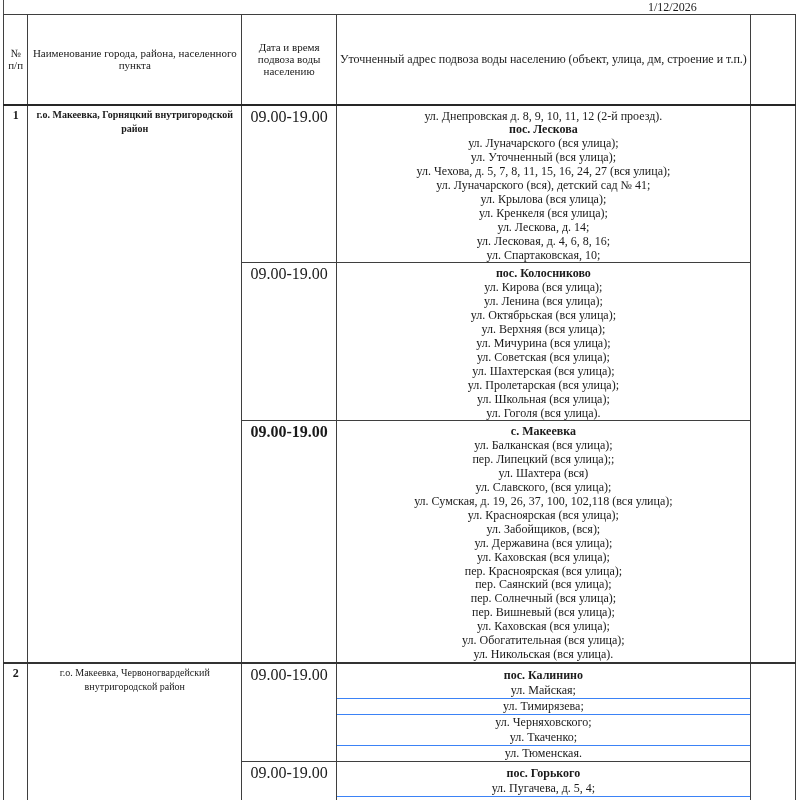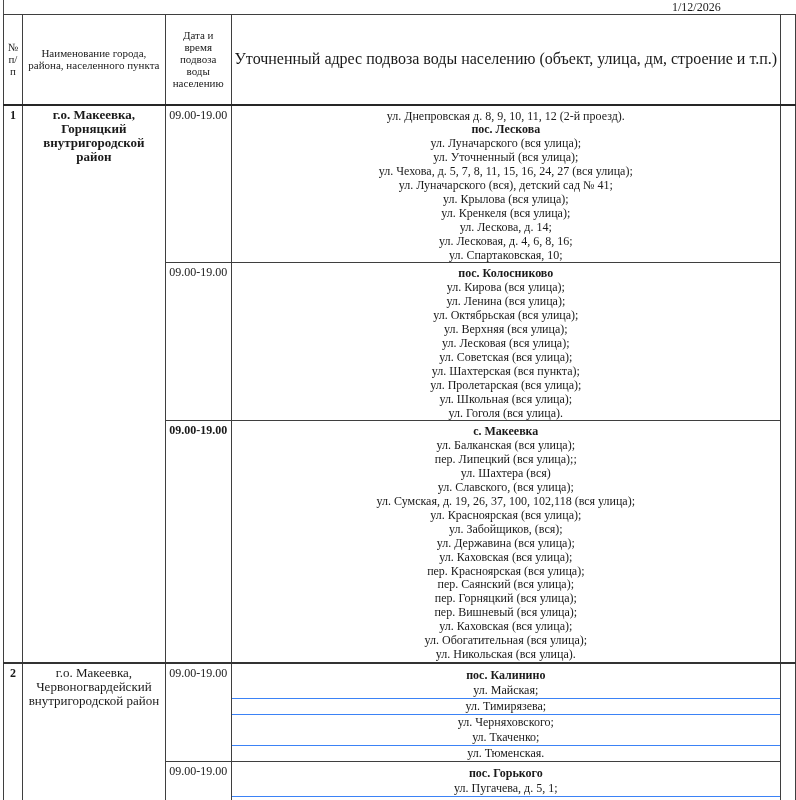--- a/index.html
+++ b/index.html
@@ -2,21 +2,21 @@
 <html><head>
 <meta charset="utf-8">
 <style>
   html,body{margin:0;padding:0;}
   body{
     width:796px;height:800px;overflow:hidden;position:relative;
     background:#ffffff;color:#1a1a1a;
     font-family:"Liberation Serif", serif;
   }
   .page-date{
-    position:absolute;top:0;left:672px;
+    position:absolute;top:0;left:648px;
     font-size:12px;line-height:14px;
   }
   
   .left-border-stub{
     position:absolute;left:3px;top:0;width:1px;height:16px;background:#4a4a4a;
   }
   table.water-table{
     position:absolute;left:3px;top:14px;
     border-collapse:collapse;table-layout:fixed;
     background:#fff;
@@ -30,31 +30,31 @@
   .water-table thead th{
     font-weight:normal;
     font-size:11px;
     text-align:center;
     vertical-align:middle;
     padding:2px 3px;
     border-bottom:2.5px solid #262626;
     border-top:1.5px solid #3f3f3f;
   }
   .water-table thead th.hdr-address{
-    font-size:16px;white-space:nowrap;
+    font-size:12px;white-space:nowrap;
   }
   td.cell-num{
     text-align:center;font-weight:bold;font-size:12px;padding-top:2px;
   }
   td.cell-name{
-    text-align:center;font-size:13px;padding:2px 3px 16px 3px;line-height:14px;
+    text-align:center;font-size:10px;padding:2px 3px 16px 3px;line-height:14px;
   }
   td.cell-name.bold{font-weight:bold;}
   td.cell-time{
-    text-align:center;font-size:12px;padding-top:2px;
+    text-align:center;font-size:16px;padding-top:2px;
   }
   td.cell-time.bold{font-weight:bold;}
   td.cell-addr{font-size:12px;text-align:center;padding-top:4px;}
   td.cell-addr .ln{white-space:nowrap;}
   .grp-1 td.cell-addr .ln{line-height:13.9px;}
   .grp-2 td.cell-addr .ln{line-height:15px;}
   .ln.bold{font-weight:bold;}
   .ln.sep{border-bottom:1px solid #3b82f6;}
   .ln.left{text-align:left;padding-left:0;}
   tr.sub td{border-top:1.5px solid #474747;}
@@ -104,44 +104,44 @@
         <td rowspan="3"></td>
       </tr>
       <tr class="grp-1 sub" style="height: 155px;">
         <td class="cell-time">09.00-19.00</td>
         <td class="cell-addr">
           <div class="ln bold">пос. Колосниково</div>
           <div class="ln">ул. Кирова (вся улица);</div>
           <div class="ln">ул. Ленина (вся улица);</div>
           <div class="ln">ул. Октябрьская (вся улица);</div>
           <div class="ln">ул. Верхняя (вся улица);</div>
-          <div class="ln">ул. Лесковая (вся улица);</div>
+          <div class="ln">ул. Мичурина (вся улица);</div>
           <div class="ln">ул. Советская (вся улица);</div>
-          <div class="ln">ул. Шахтерская (вся пункта);</div>
+          <div class="ln">ул. Шахтерская (вся улица);</div>
           <div class="ln">ул. Пролетарская (вся улица);</div>
           <div class="ln">ул. Школьная (вся улица);</div>
           <div class="ln">ул. Гоголя (вся улица).</div>
         </td>
       </tr>
       <tr class="grp-1 sub" style="height: 239px;">
         <td class="cell-time bold">09.00-19.00</td>
         <td class="cell-addr">
           <div class="ln bold">с. Макеевка</div>
           <div class="ln">ул. Балканская (вся улица);</div>
           <div class="ln">пер. Липецкий (вся улица);;</div>
           <div class="ln">ул. Шахтера (вся)</div>
           <div class="ln">ул. Славского, (вся улица);</div>
           <div class="ln">ул. Сумская, д. 19, 26, 37, 100, 102,118 (вся улица);</div>
           <div class="ln">ул. Красноярская (вся улица);</div>
           <div class="ln">ул. Забойщиков, (вся);</div>
           <div class="ln">ул. Державина (вся улица);</div>
           <div class="ln">ул. Каховская (вся улица);</div>
           <div class="ln">пер. Красноярская (вся улица);</div>
           <div class="ln">пер. Саянский (вся улица);</div>
-          <div class="ln">пер. Горняцкий (вся улица);</div>
+          <div class="ln">пер. Солнечный (вся улица);</div>
           <div class="ln">пер. Вишневый (вся улица);</div>
           <div class="ln">ул. Каховская (вся улица);</div>
           <div class="ln">ул. Обогатительная (вся улица);</div>
           <div class="ln">ул. Никольская (вся улица).</div>
         </td>
       </tr>
       <tr class="grp-2 grp-start" style="height: 92px;">
         <td class="cell-num" rowspan="3">2</td>
         <td class="cell-name" rowspan="3">г.о. Макеевка, Червоногвардейский внутригородской район</td>
         <td class="cell-time">09.00-19.00</td>
@@ -152,21 +152,21 @@
           <div class="ln">ул. Черняховского;</div>
           <div class="ln sep">ул. Ткаченко;</div>
           <div class="ln">ул. Тюменская.</div>
         </td>
         <td rowspan="3"></td>
       </tr>
       <tr class="grp-2 sub" style="height: 48px;">
         <td class="cell-time">09.00-19.00</td>
         <td class="cell-addr">
           <div class="ln bold">пос. Горького</div>
-          <div class="ln sep">ул. Пугачева, д. 5, 1;</div>
+          <div class="ln sep">ул. Пугачева, д. 5, 4;</div>
           <div class="ln">ул. Черняховского, д. 1.</div>
         </td>
       </tr>
       <tr class="grp-2 sub" style="height: 62px;">
         <td class="cell-time">09.00-19.00</td>
         <td class="cell-addr">
           <div class="ln bold sep">пос. Горького</div>
           <div class="ln left">ул. Малиновского, д. 36, 50, 52.</div>
         </td>
       </tr>

